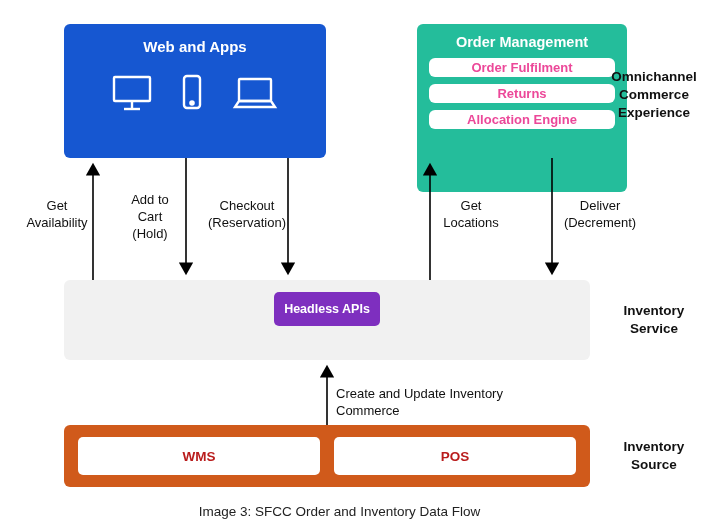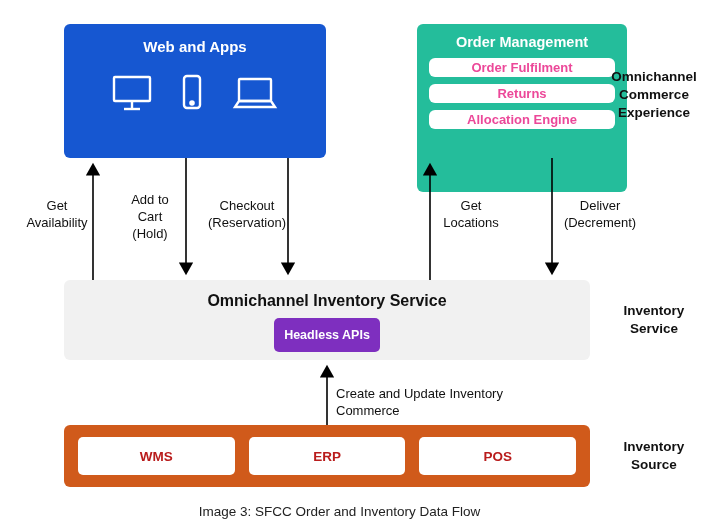--- a/index.html
+++ b/index.html
@@ -58,27 +58,25 @@
 
 <div class="right-label" style="left: 604px; top: 68px; width: 100px; white-space: pre-line;">Omnichannel
 Commerce
 Experience</div>
 <div class="right-label" style="left: 604px; top: 302px; width: 100px; white-space: pre-line;">Inventory
 Service</div>
 <div class="right-label" style="left: 604px; top: 438px; width: 100px; white-space: pre-line;">Inventory
 Source</div>
 
 <div class="box inv-service">
-  <div class="title">Omnichannel Inventory Service</div>
   <span class="badge">Headless APIs</span>
 </div>
 
 <div class="box inv-source">
   <div class="src-pill">WMS</div>
-  <div class="src-pill">ERP</div>
   <div class="src-pill">POS</div>
 </div>
 
 <svg class="arrows" width="715" height="525">
   <defs>
     <marker id="ah" markerWidth="9" markerHeight="9" refX="6" refY="4.5" orient="auto">
       <path d="M0,0 L8,4.5 L0,9 Z" fill="#000"></path>
     </marker>
   </defs>
 

